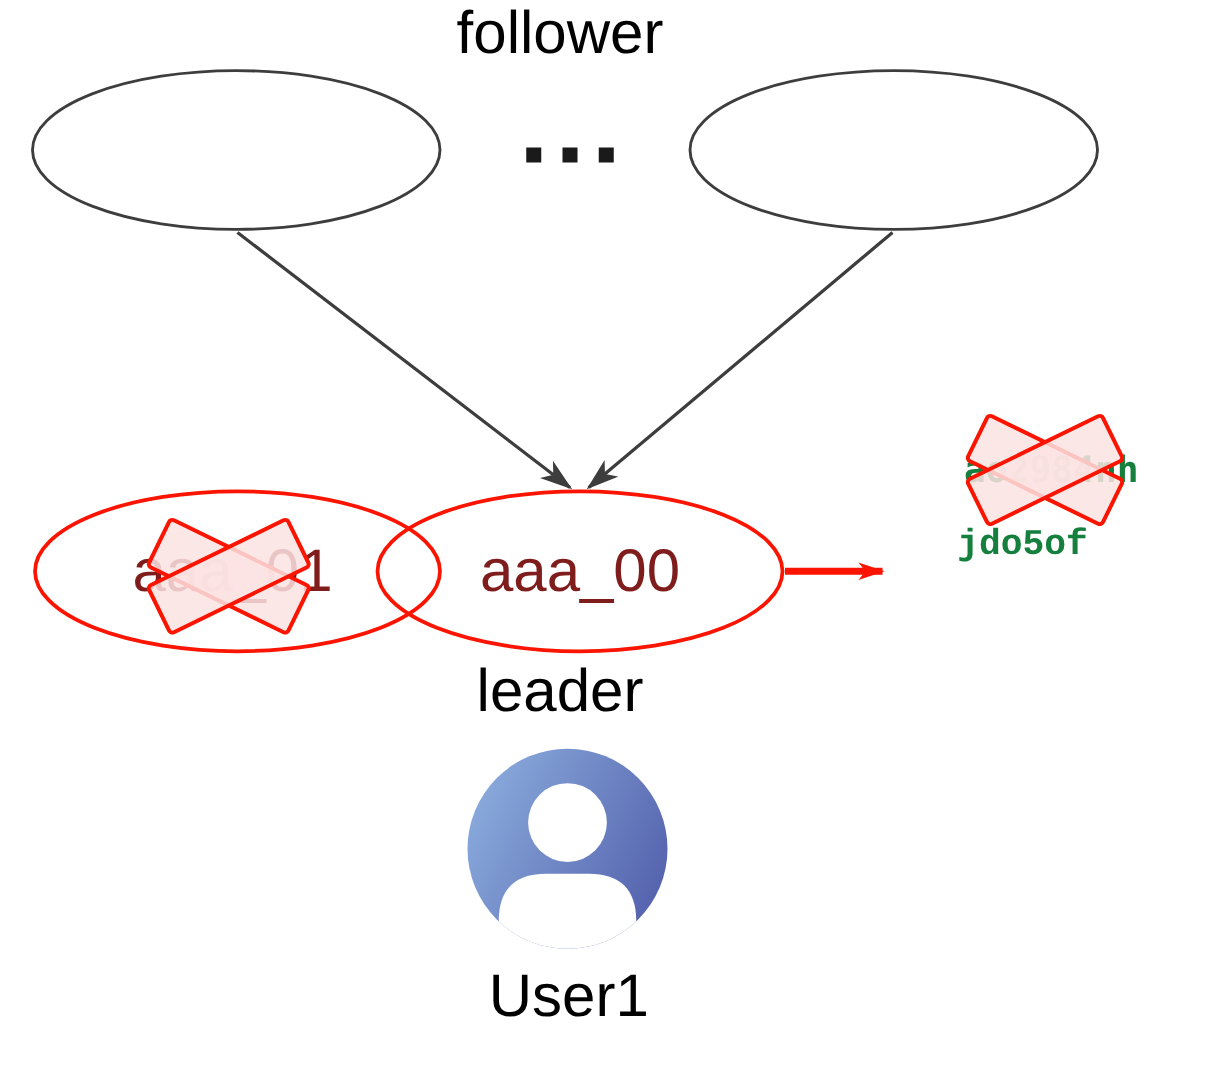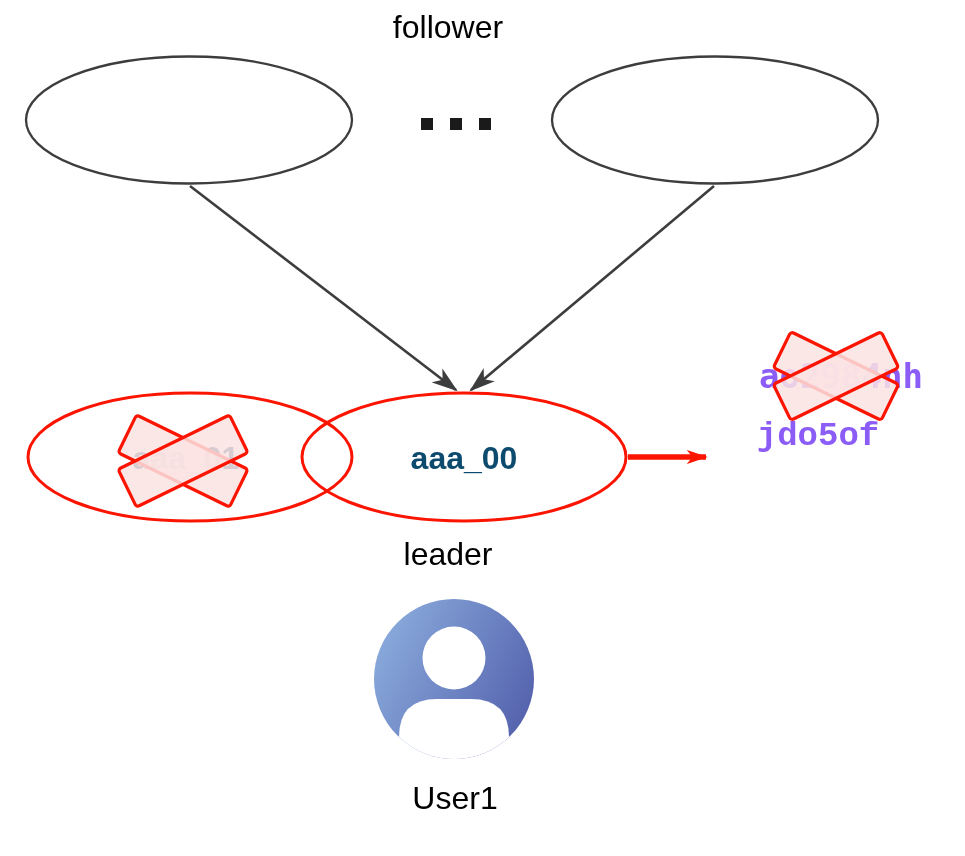--- a/index.html
+++ b/index.html
@@ -18,31 +18,31 @@
   svg.layer {
     position: absolute;
     left: 0;
     top: 0;
     pointer-events: none;
   }
   .lbl {
     position: absolute;
     transform: translate(-50%, -50%);
     white-space: nowrap;
-    font-size: 32px;
+    font-size: 48px;
     color: #000000;
     line-height: 1;
     z-index: 2;
   }
-  .lbl.red { color: #0c4a6e; font-weight: bold; }
+  .lbl.red { color: #7f1d1d; }
   .lbl.mono {
     font-family: "DejaVu Sans Mono", monospace;
     font-weight: bold;
-    font-size: 34px;
-    color: #8b5cf6;
+    font-size: 29px;
+    color: #15803d;
   }
   .dots {
     position: absolute;
     left: 421px;
     top: 118px;
     display: flex;
     gap: 17px;
     z-index: 2;
   }
   .dots .dot {

